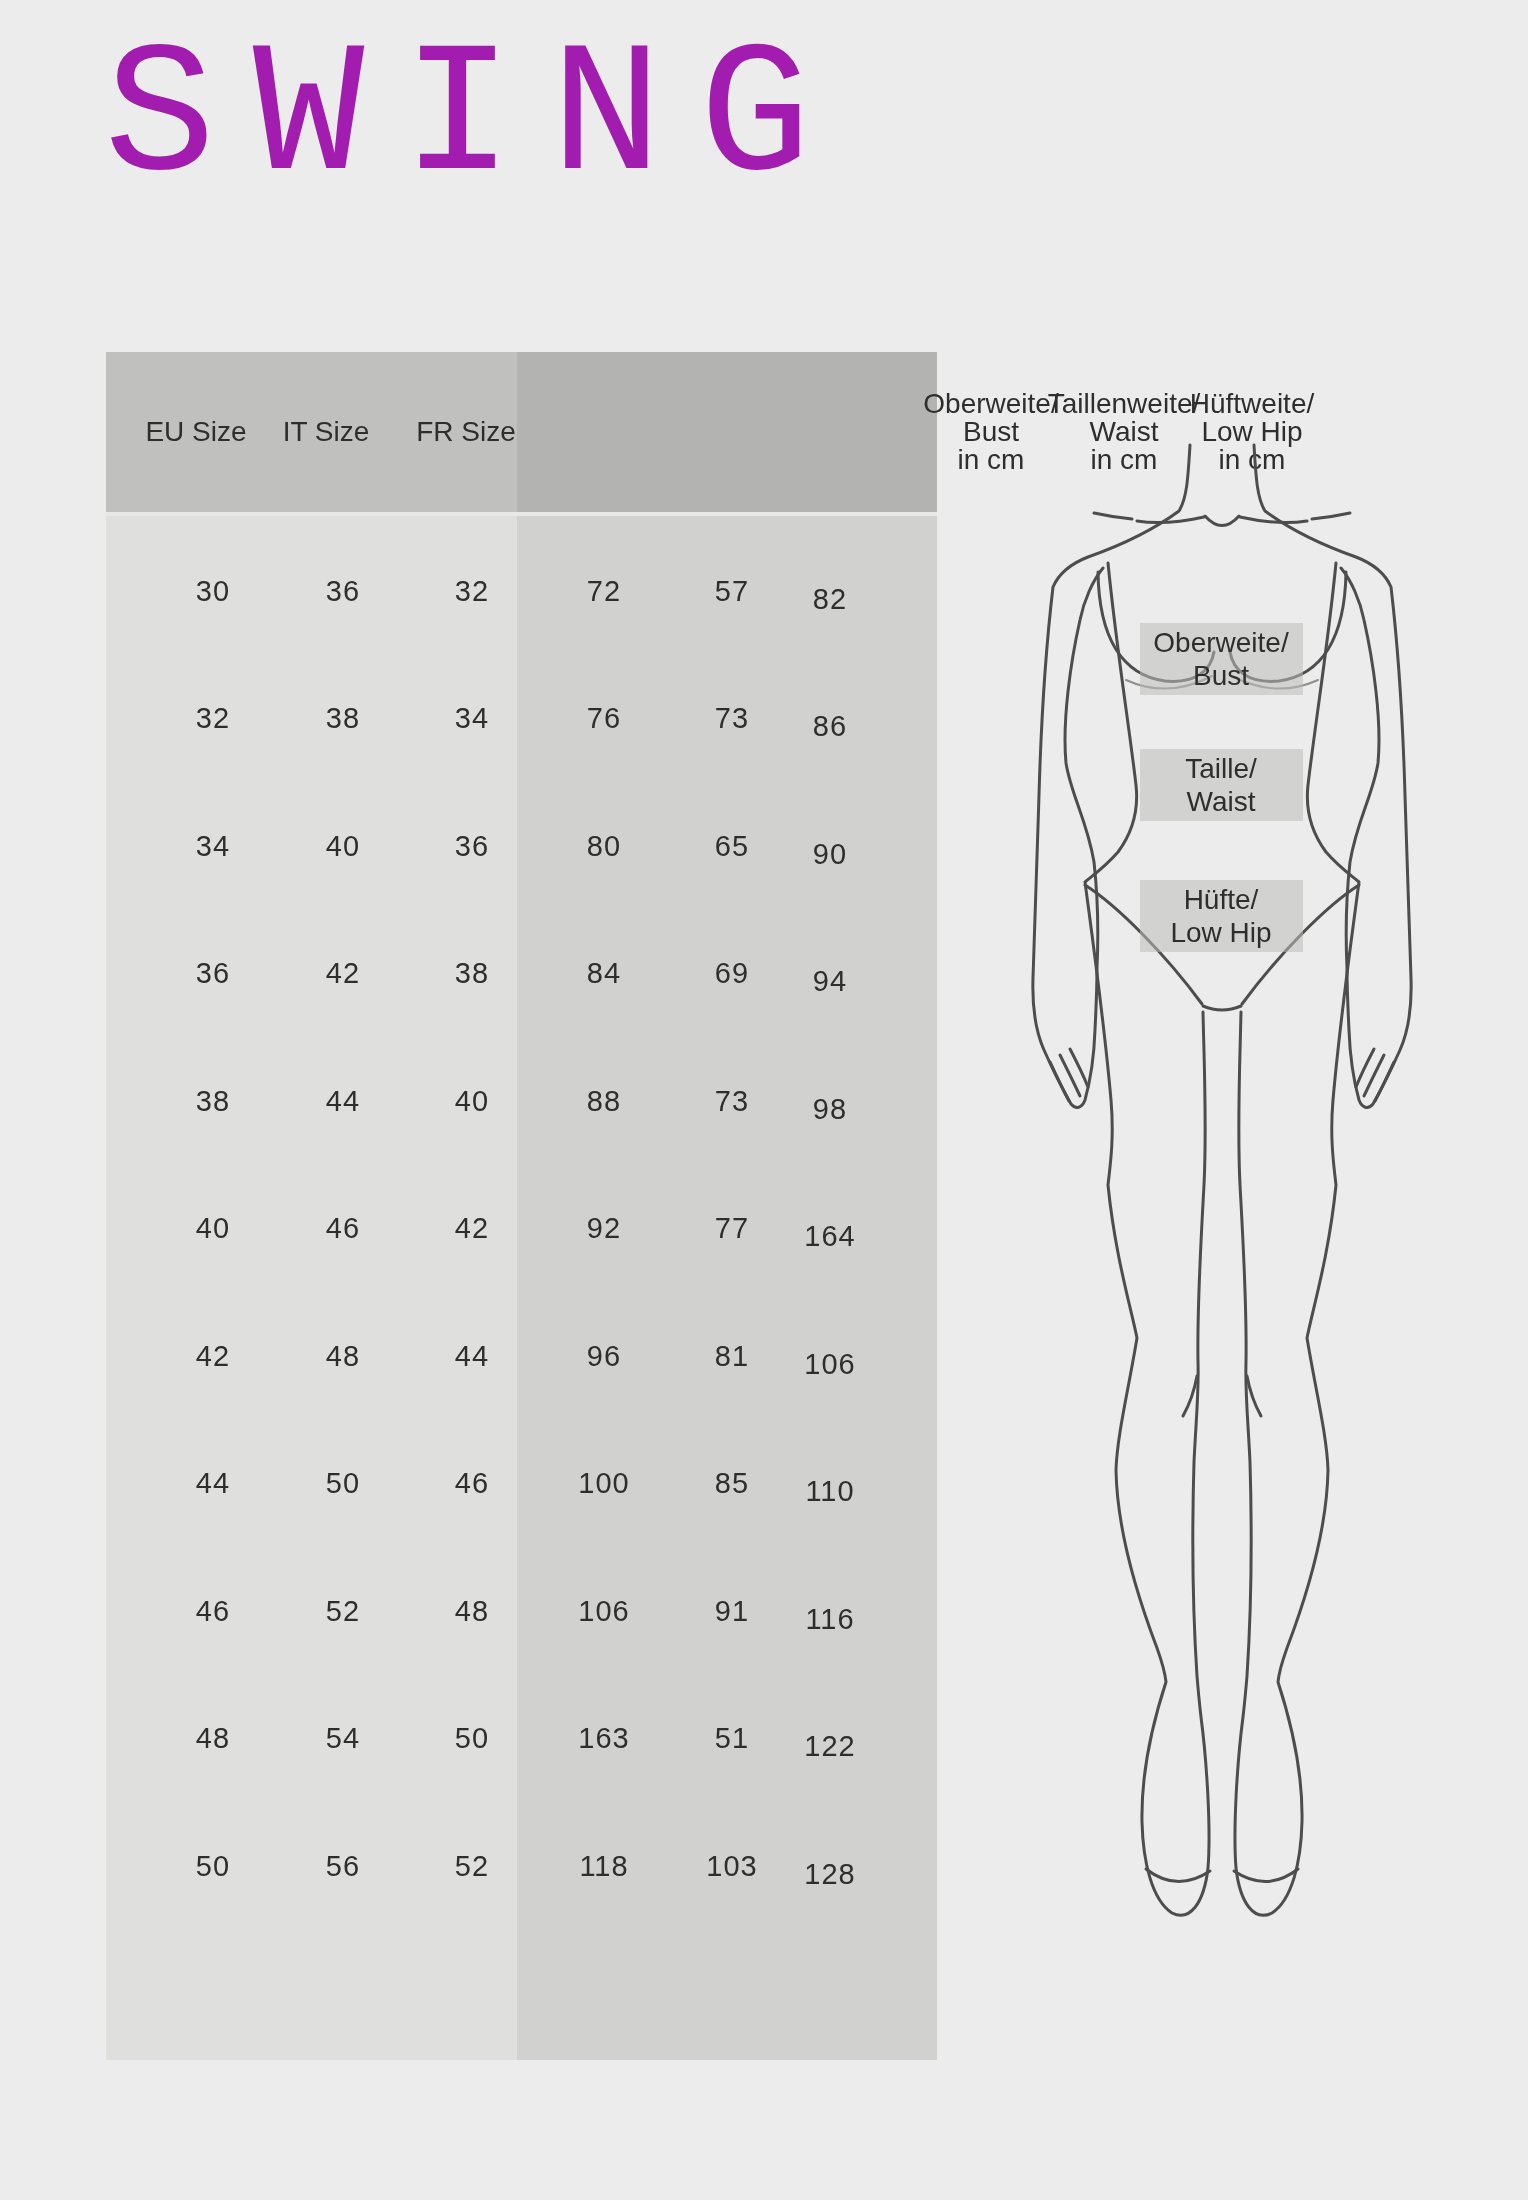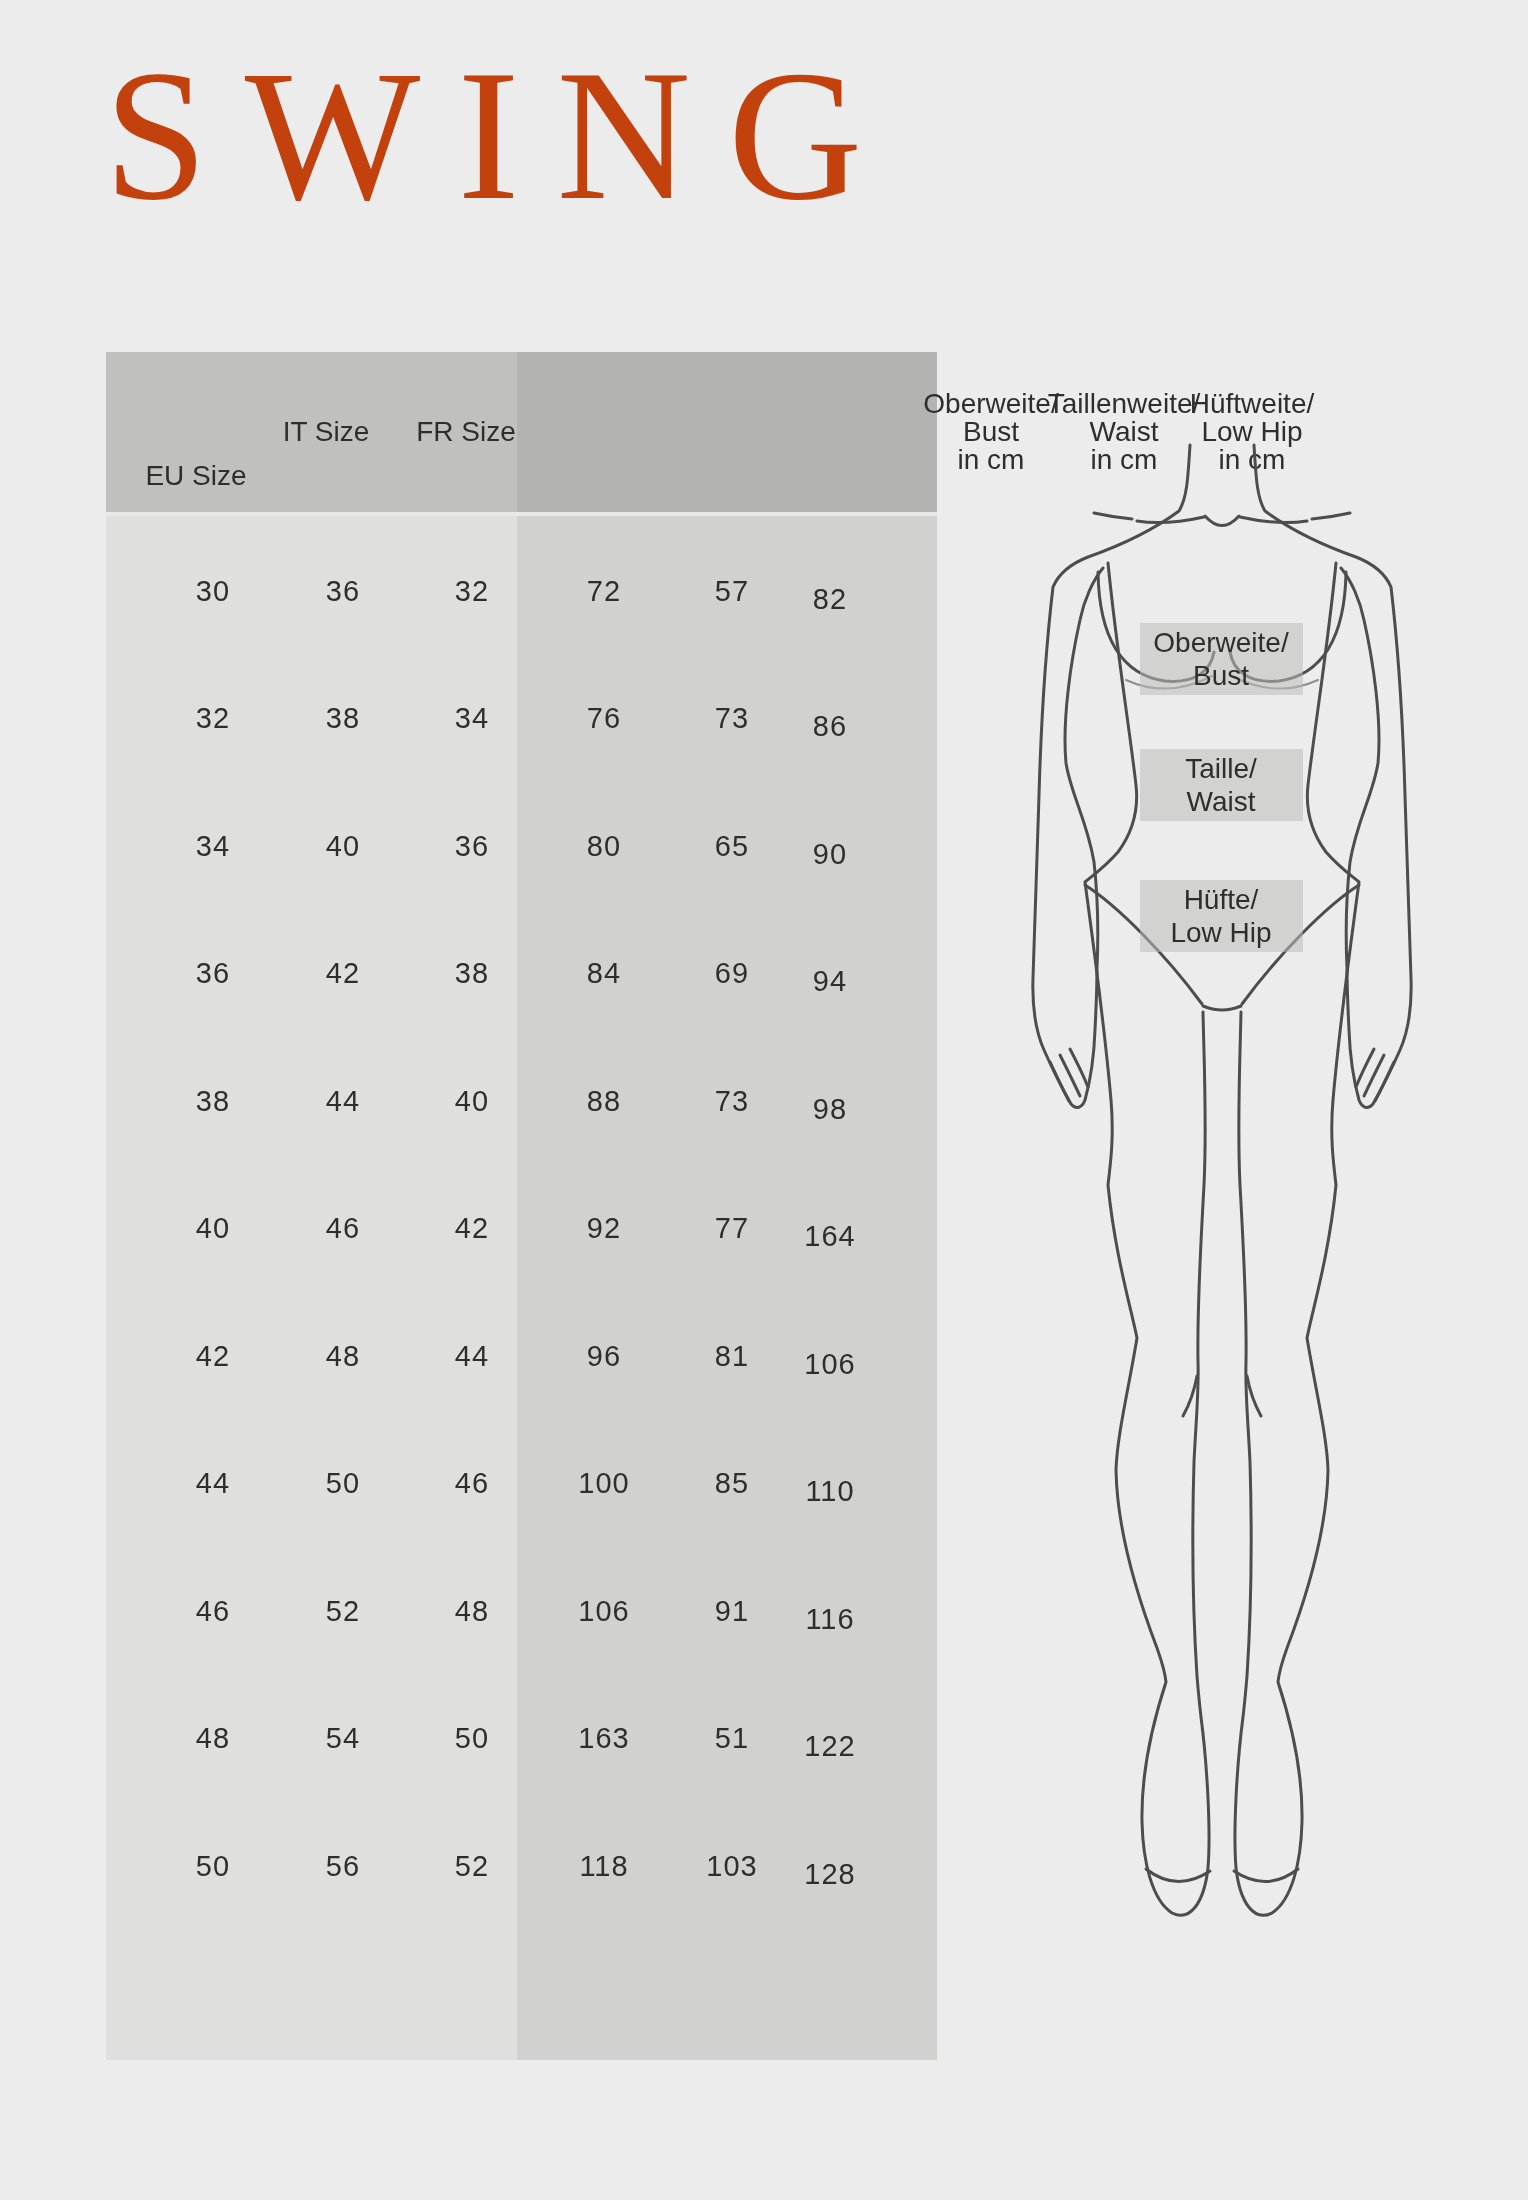--- a/index.html
+++ b/index.html
@@ -3,44 +3,44 @@
 <meta charset="utf-8">
 <style>
   html,body{margin:0;padding:0;}
   body{
     width:1528px;height:2200px;position:relative;overflow:hidden;
     background:#ececec;
     font-family:"Liberation Sans", sans-serif;
     color:#2e2e2e;
   }
   .logo{
-    position:absolute;left:104px;top:42px;
-    font-family:Liberation Serif, serif;
+    position:absolute;left:104px;top:26px;
+    font-family:Liberation Mono, monospace;
     font-size:186px;line-height:1;letter-spacing:.2em;
-    color:#c2410c;white-space:nowrap;
+    color:#a21caf;white-space:nowrap;
   }
   
   .size-table{position:absolute;left:106px;top:352px;width:831px;height:1708px;}
   .thead{position:absolute;top:0;left:0;width:831px;height:160px;}
   .thead-left{position:absolute;left:0;top:0;width:411px;height:160px;background:#c0c0bf;}
   .thead-right{position:absolute;left:411px;top:0;width:420px;height:160px;background:#b3b3b2;}
   .tsep{position:absolute;left:0;top:160px;width:831px;height:4px;background:#e8e8e7;}
   .tbody{position:absolute;left:0;top:164px;width:831px;height:1544px;}
   .tbody-bg-left{position:absolute;left:0;top:0;width:411px;height:100%;background:#dfdfde;}
   .tbody-bg-right{position:absolute;left:411px;top:0;width:420px;height:100%;background:#d1d1d0;}
   .rows{position:absolute;left:0;top:0;width:100%;padding-top:11px;padding-left:16px;}
   .trow{position:relative;height:127.5px;}
   .cc{position:absolute;transform:translateX(-50%);text-align:center;}
   .hcell{top:50%;transform:translate(-50%,-50%);font-size:28px;line-height:28px;white-space:nowrap;}
   .hcell3{white-space:normal;}
   .tcell{top:50%;transform:translate(-50%,-50%);font-size:29px;letter-spacing:1px;white-space:nowrap;}
   
   .col1{left:91px;} .col2{left:221px;} .col3{left:350px;}
   .col4{left:482px;} .col5{left:610px;} .col6{left:708px;margin-top:8px;}
-  .hcol1{left:90px;margin-top:44px;} .hcol2{left:220px;} .hcol3{left:360px;}
+  .hcol1{left:90px;} .hcol2{left:220px;} .hcol3{left:360px;}
   .hcol4{left:474px;} .hcol5{left:607px;} .hcol6{left:735px;}
   
   .figure-svg{position:absolute;left:1020px;top:430px;width:440px;height:1510px;}
   .figure-svg path{fill:none;stroke:#4d4d4d;stroke-width:3;stroke-linecap:round;stroke-linejoin:round;}
   .figure-svg path.echo{stroke:#8f8f8f;stroke-width:2;}
   .figure-svg rect.mlabel{fill:rgba(189,189,187,0.55);}
   .figure-svg text{font-family:"Liberation Sans",sans-serif;font-size:28px;fill:#2e2e2e;text-anchor:middle;}
 </style>
 </head>
 <body>

